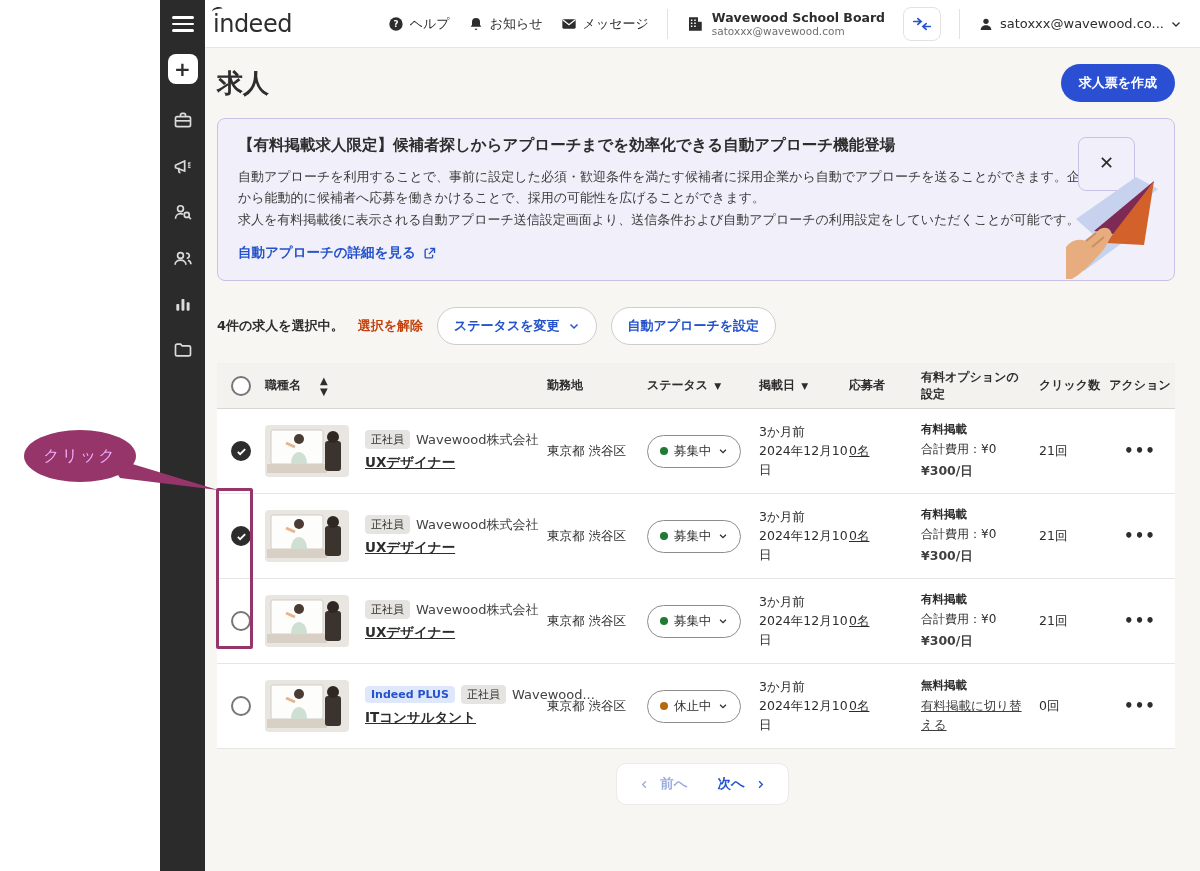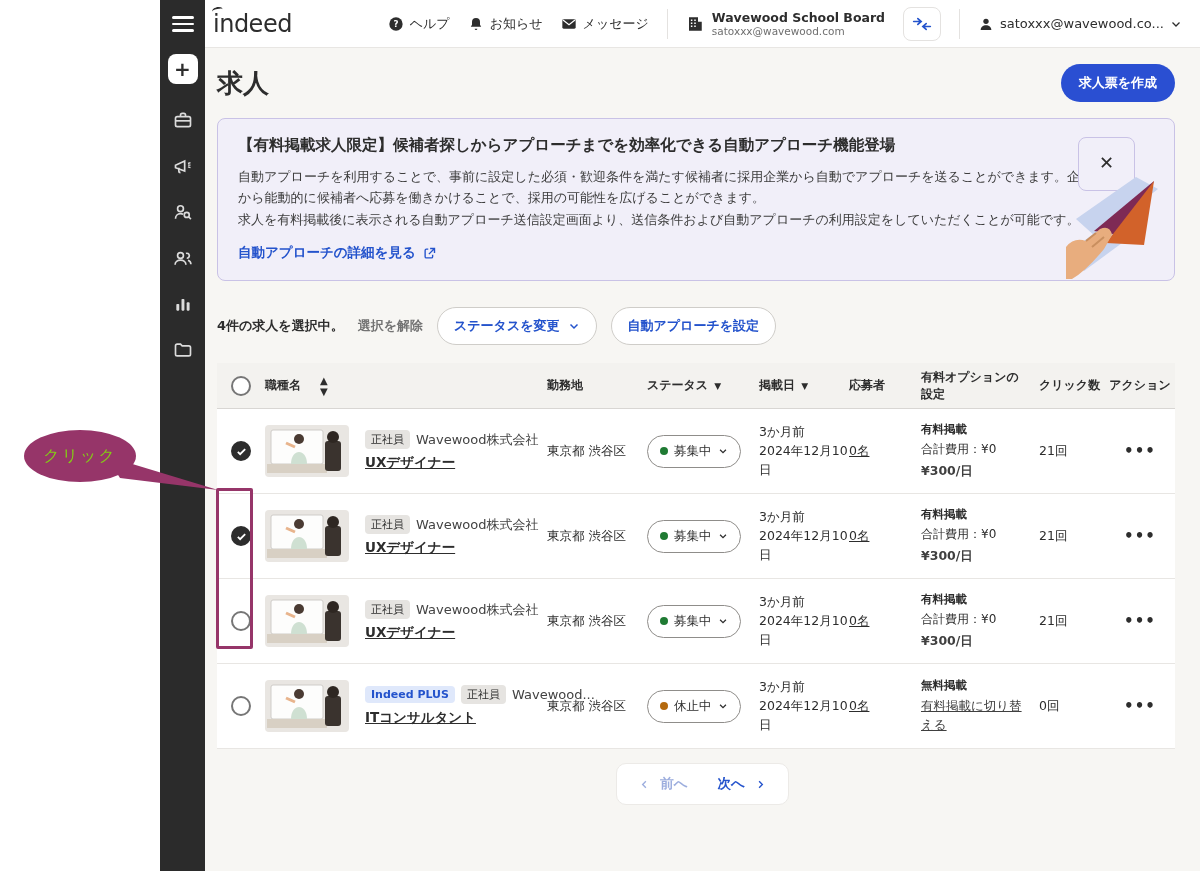--- a/index.html
+++ b/index.html
@@ -44,21 +44,21 @@
 
   
   .tabs { display:flex; gap:8px; margin:26px 0 0 12px; }
   .tab { font-size:13px; font-weight:bold; border-radius:8px; padding:10px 16px; cursor:pointer; }
   .tab.active { background:#2d2d2d; color:#fff; }
   .tab.inactive { background:#fff; color:#2d2d2d; border:1px solid #d8d6d3; }
 
   
   .selbar { display:flex; align-items:center; gap:14px; margin:26px 0 0 12px; font-size:13px; }
   .selbar .count { font-weight:bold; }
-  .link-blue { color:#737373; font-weight:bold; cursor:pointer; text-decoration:none;text-align:right; }
+  .link-blue { color:#c2410c; font-weight:bold; cursor:pointer; text-decoration:none;text-align:right; }
   .btn-outline { background:#fff; border:1px solid #cfcdc9; border-radius:20px; padding:9px 16px; color:#2453cc; font-size:13px; font-weight:bold; cursor:pointer; display:flex; align-items:center; gap:8px; font-family:inherit; }
 
   
   .table { margin:18px 25px 0 12px; width:958px; font-size:12.5px; }
   .trow { display:flex; align-items:center; }
   .thead { background:#f3f2ef; border-bottom:1px solid #d8d6d3; min-height:46px; font-weight:bold; font-size:12px; }
   .tbody-row { background:#fff; border-bottom:1px solid #e8e6e3; min-height:85px; }
   .c-check { width:48px; display:flex; justify-content:center; }
   .c-job { width:282px; display:flex; align-items:center; gap:16px; padding-right:8px; }
   .c-loc { width:100px; }
@@ -96,21 +96,21 @@
   .opt-link.ul { text-decoration:underline; font-weight:normal; line-height:1.5; display:inline-block; }
   .dots { font-size:15px; letter-spacing:1px; font-weight:bold; cursor:pointer; }
 
   
   .pager { display:flex; justify-content:center; margin-top:14px; }
   .pager-card { background:#fff; border:1px solid #eceae7; border-radius:10px; padding:11px 22px; display:flex; align-items:center; gap:30px; font-size:13.5px; font-weight:bold; }
   .pg-prev { color:#9daede; display:flex; gap:10px; align-items:center; cursor:default; }
   .pg-next { color:#2453cc; display:flex; gap:10px; align-items:center; cursor:pointer; }
 
   
-  .ann-bubble { position:absolute; left:24px; top:430px; width:112px; height:52px; background:#963569; border-radius:50%; display:flex; align-items:center; justify-content:center; color:#84cc16; font-size:16px; letter-spacing:2px; z-index:12; }
+  .ann-bubble { position:absolute; left:24px; top:430px; width:112px; height:52px; background:#963569; border-radius:50%; display:flex; align-items:center; justify-content:center; color:#f0abfc; font-size:16px; letter-spacing:2px; z-index:12; }
   .ann-tail { position:absolute; left:100px; top:448px; z-index:11; }
   .ann-rect { position:absolute; left:216px; top:488px; width:37px; height:161px; border:3px solid #963569; border-radius:2px; z-index:10; pointer-events:none; }
 </style>
 </head>
 <body>
 
 <div class="stage">
 
   <div class="ann-bubble">
     <span>クリック</span>

